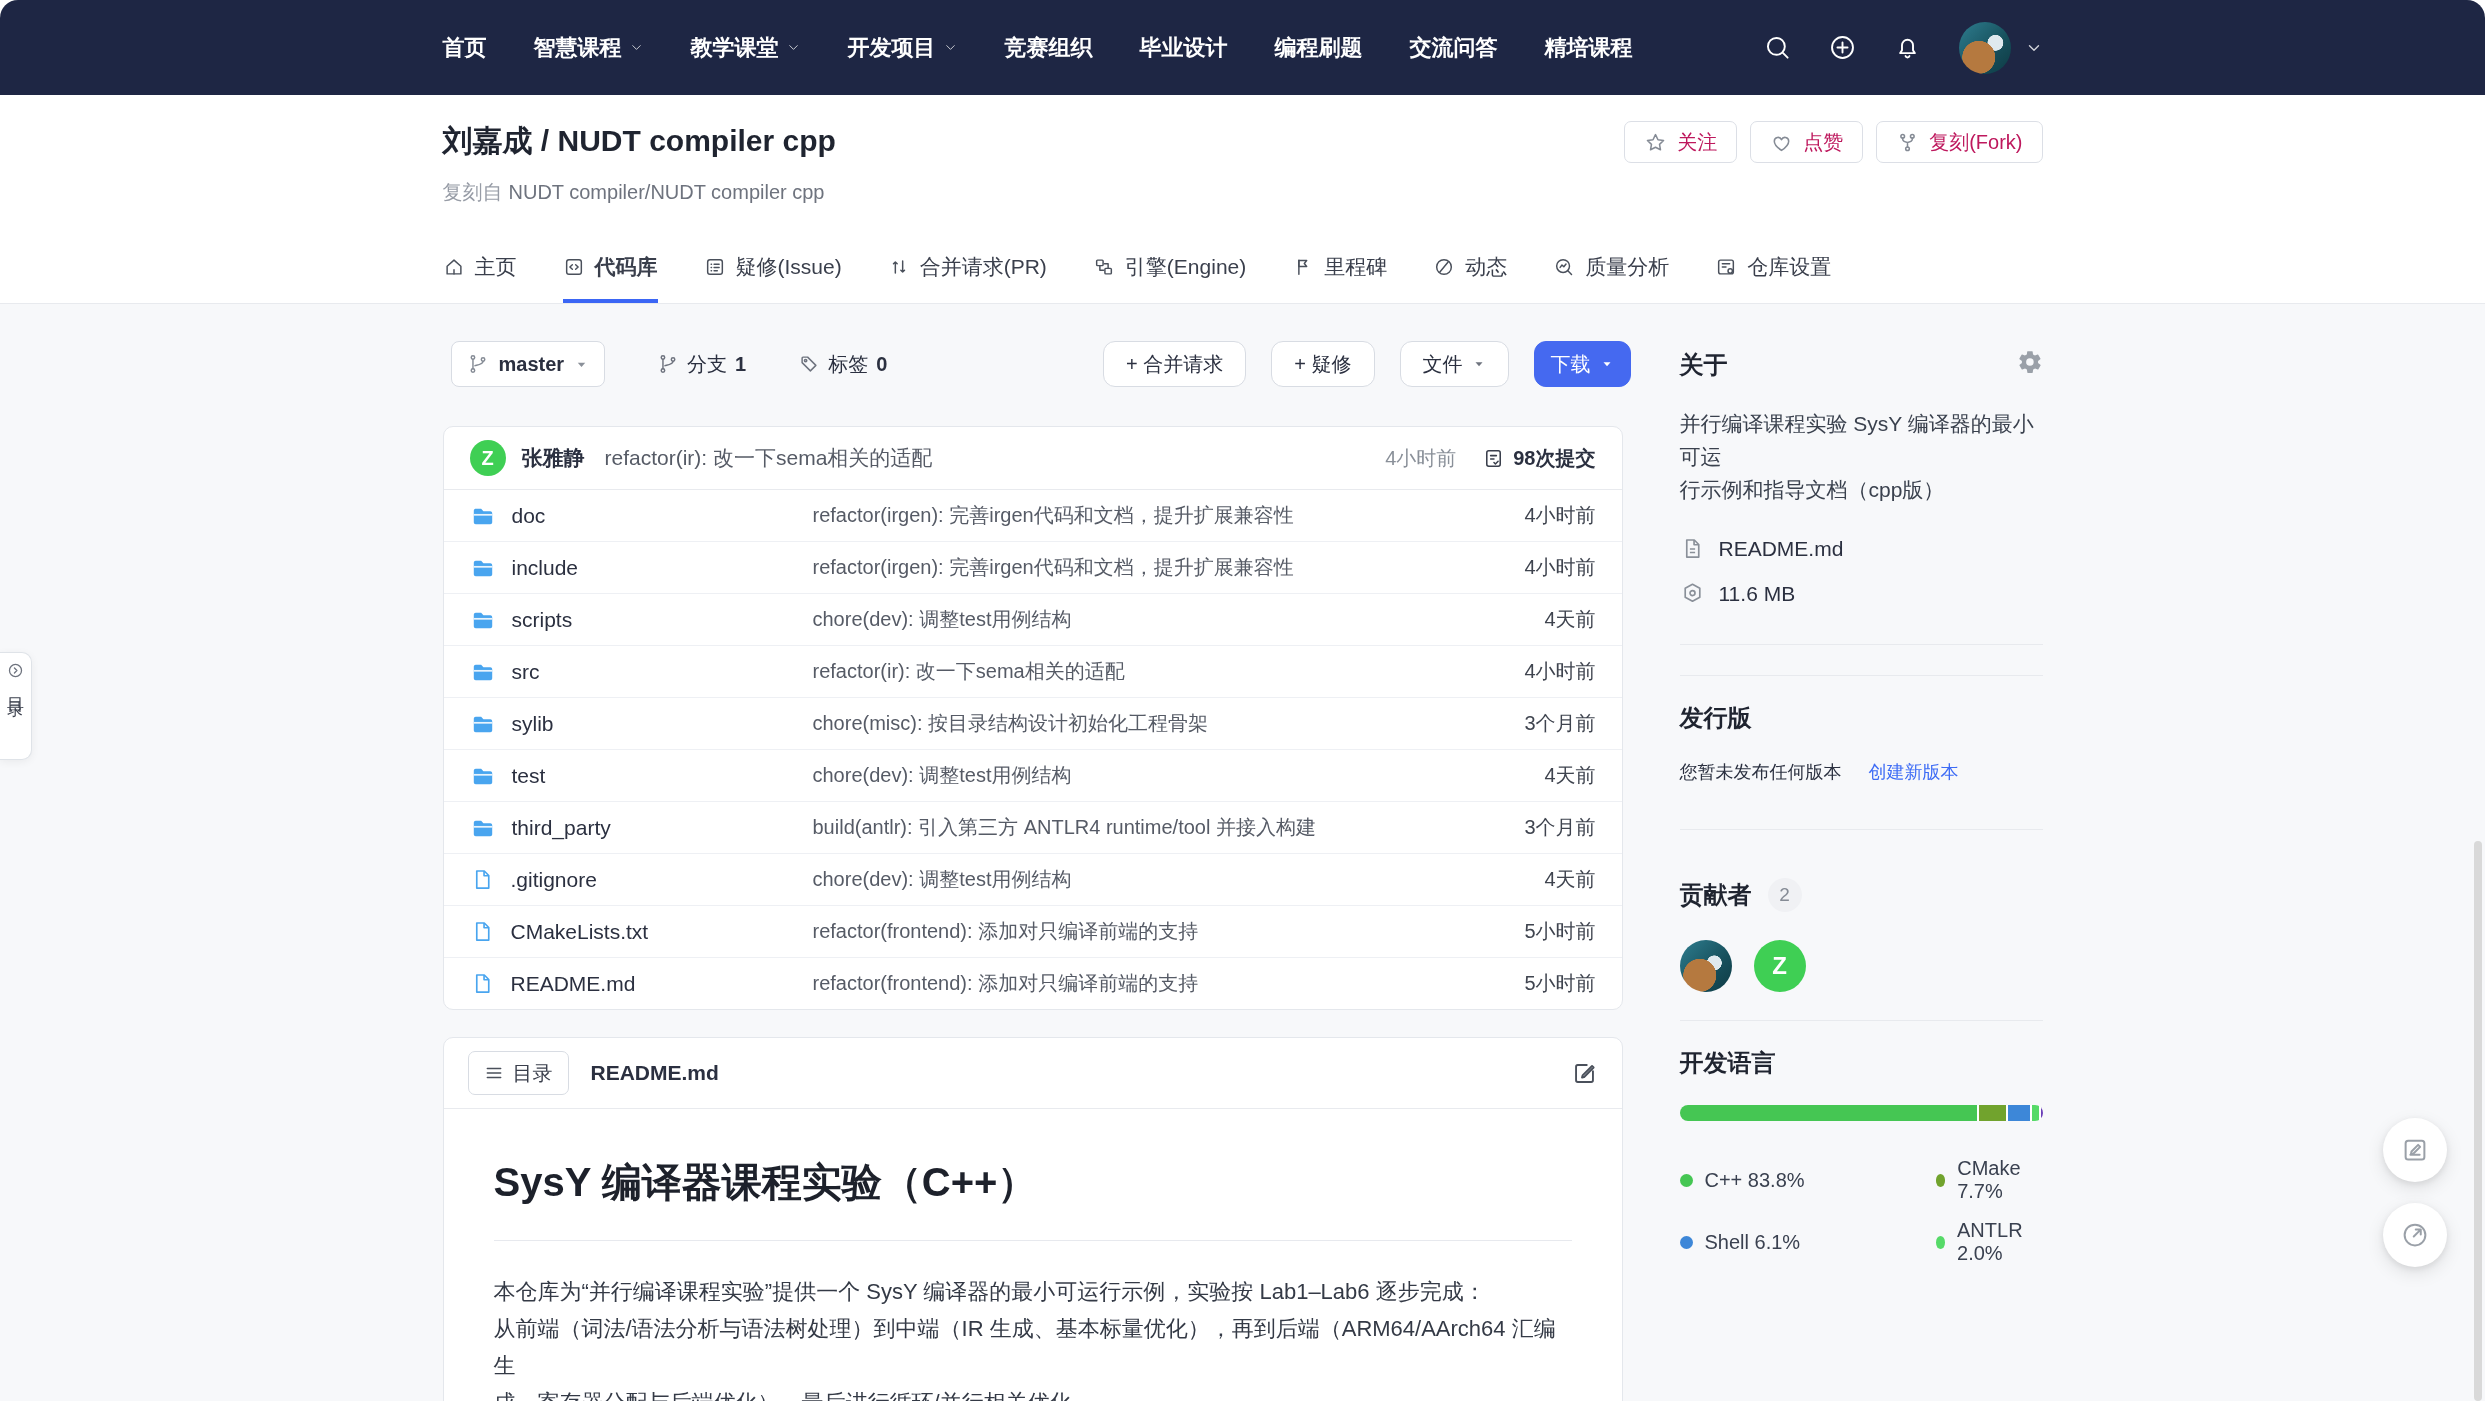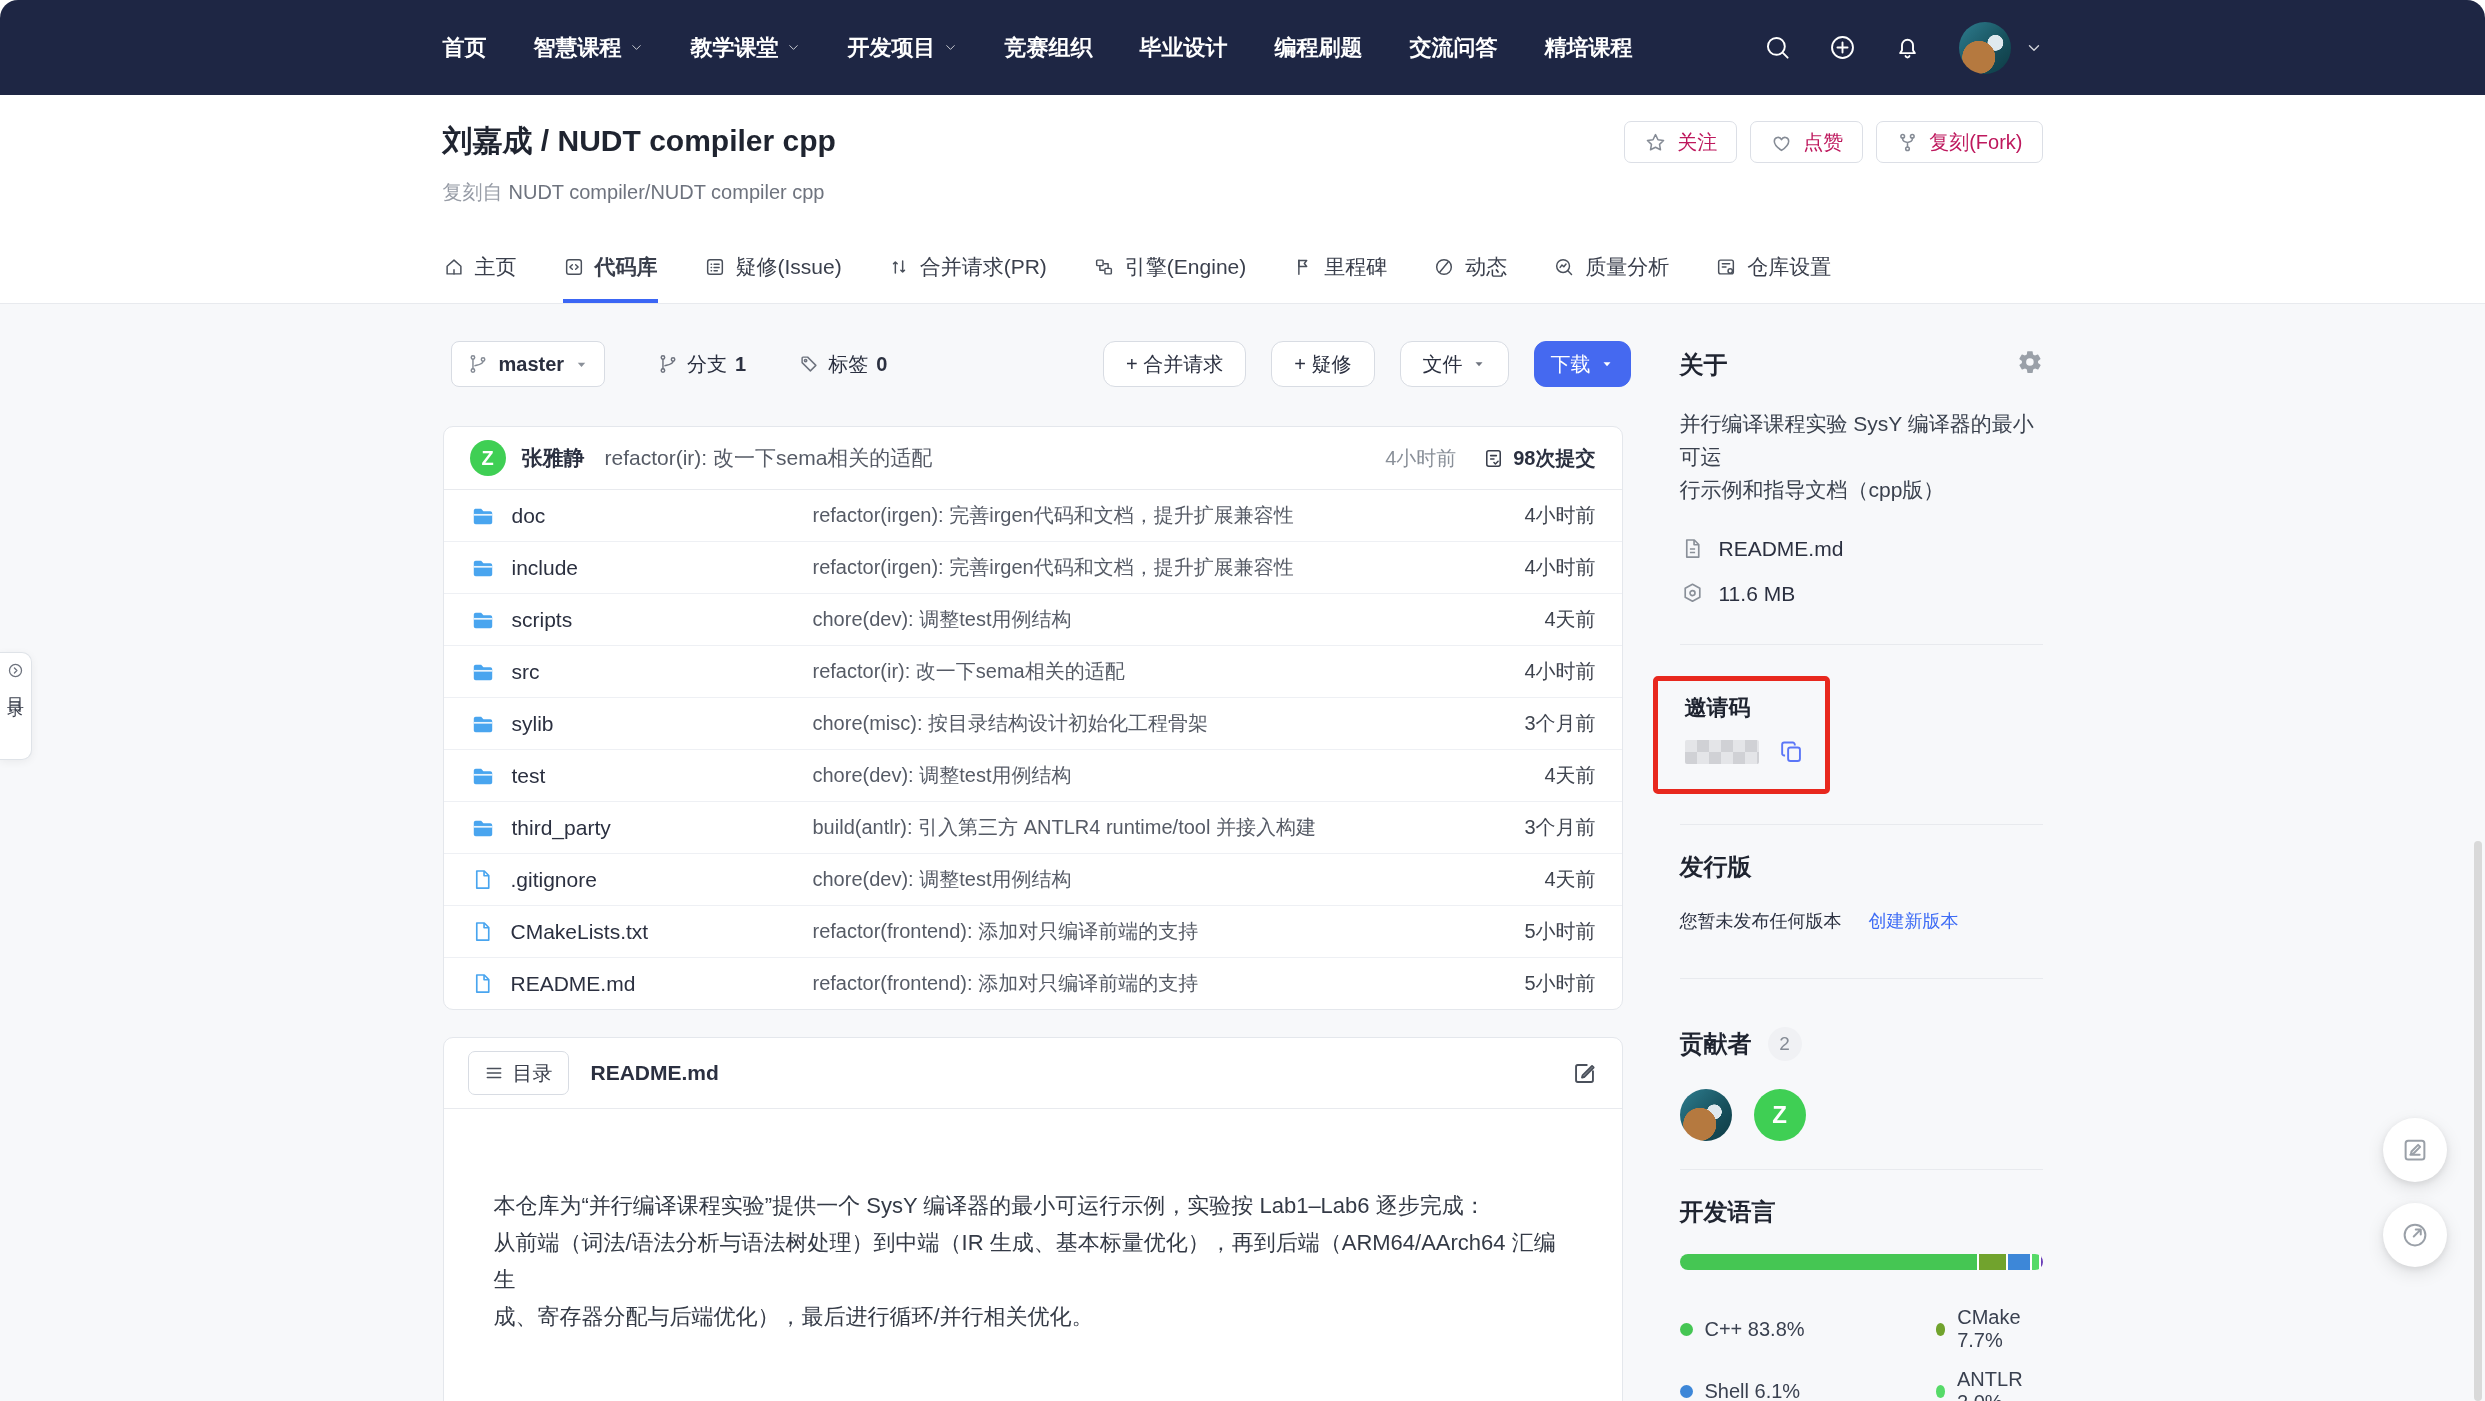--- a/index.html
+++ b/index.html
@@ -576,20 +576,21 @@
             </button>
             <span class="readme-filename">README.md</span>
             <span class="readme-edit ico">
               <svg width="27" height="27" viewBox="0 0 24 24" fill="none" stroke="currentColor" stroke-width="1.7" stroke-linecap="round" stroke-linejoin="round">
                   <path d="M19.5 10v8a1.5 1.5 0 0 1-1.5 1.5H6A1.5 1.5 0 0 1 4.5 18V6A1.5 1.5 0 0 1 6 4.5h8"></path>
                   <path d="m10.3 13.7 8.4-8.4 1.4 1.4-8.4 8.4-1.9.5z"></path>
                 </svg>
             </span>
           </div>
           <div class="readme-body">
+            <h1 class="md-h1">SysY 编译器课程实验（C++）</h1>
             <p class="md-p" id="readme-paragraph">本仓库为“并行编译课程实验”提供一个 SysY 编译器的最小可运行示例，实验按 Lab1–Lab6 逐步完成：<br>从前端（词法/语法分析与语法树处理）到中端（IR 生成、基本标量优化），再到后端（ARM64/AArch64 汇编生<br>成、寄存器分配与后端优化），最后进行循环/并行相关优化。</p>
 
           </div>
         </div>
       </div>
 
       <aside class="sidebar">
         <div class="sb-title">
           <span>关于</span>
           <span class="sb-gear ico">
@@ -612,32 +613,20 @@
           <span class="ico">
             <svg width="25" height="25" viewBox="0 0 24 24" fill="none" stroke="currentColor" stroke-width="1.6" stroke-linejoin="round">
                 <path d="M12 3.2 19 7v8.6L12 19.4 5 15.6V7z"></path>
                 <path d="M12 9.2a2.4 2.4 0 1 0 0 4.8 2.4 2.4 0 0 0 0-4.8z"></path>
               </svg>
           </span>
           <span>11.6 MB</span>
         </div>
         <div class="sb-divider"></div>
 
-        <div class="invite-wrap">
-          <div class="invite-label">邀请码</div>
-          <div class="invite-row">
-            <span class="invite-blur"></span>
-            <span class="invite-copy ico">
-              <svg width="27" height="27" viewBox="0 0 24 24" fill="none" stroke="currentColor" stroke-width="1.7" stroke-linejoin="round">
-                  <rect x="9" y="8.5" width="10.5" height="12" rx="2"></rect>
-                  <path d="M6.3 15.5h-.8A1.8 1.8 0 0 1 3.7 13.7V5.8A1.8 1.8 0 0 1 5.5 4h7.6a1.8 1.8 0 0 1 1.8 1.8v.8"></path>
-                </svg>
-            </span>
-          </div>
-        </div>
         <div class="sb-divider after-invite"></div>
 
         <div class="sb-title sb-release-title">发行版</div>
         <div class="release-row">
           <span>您暂未发布任何版本</span>
           <span class="release-link">创建新版本</span>
         </div>
         <div class="sb-divider d2"></div>
 
         <div class="sb-title contrib-title">

